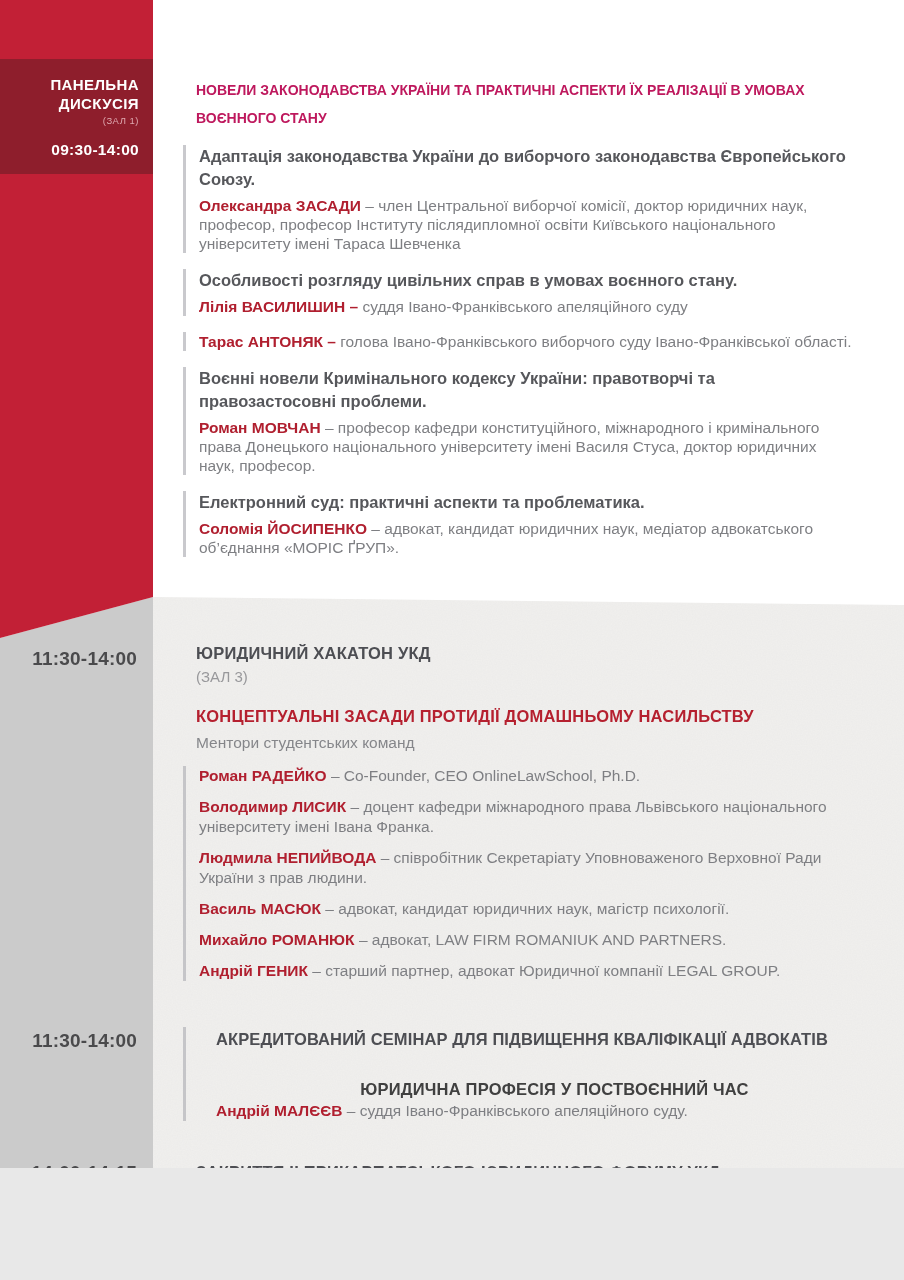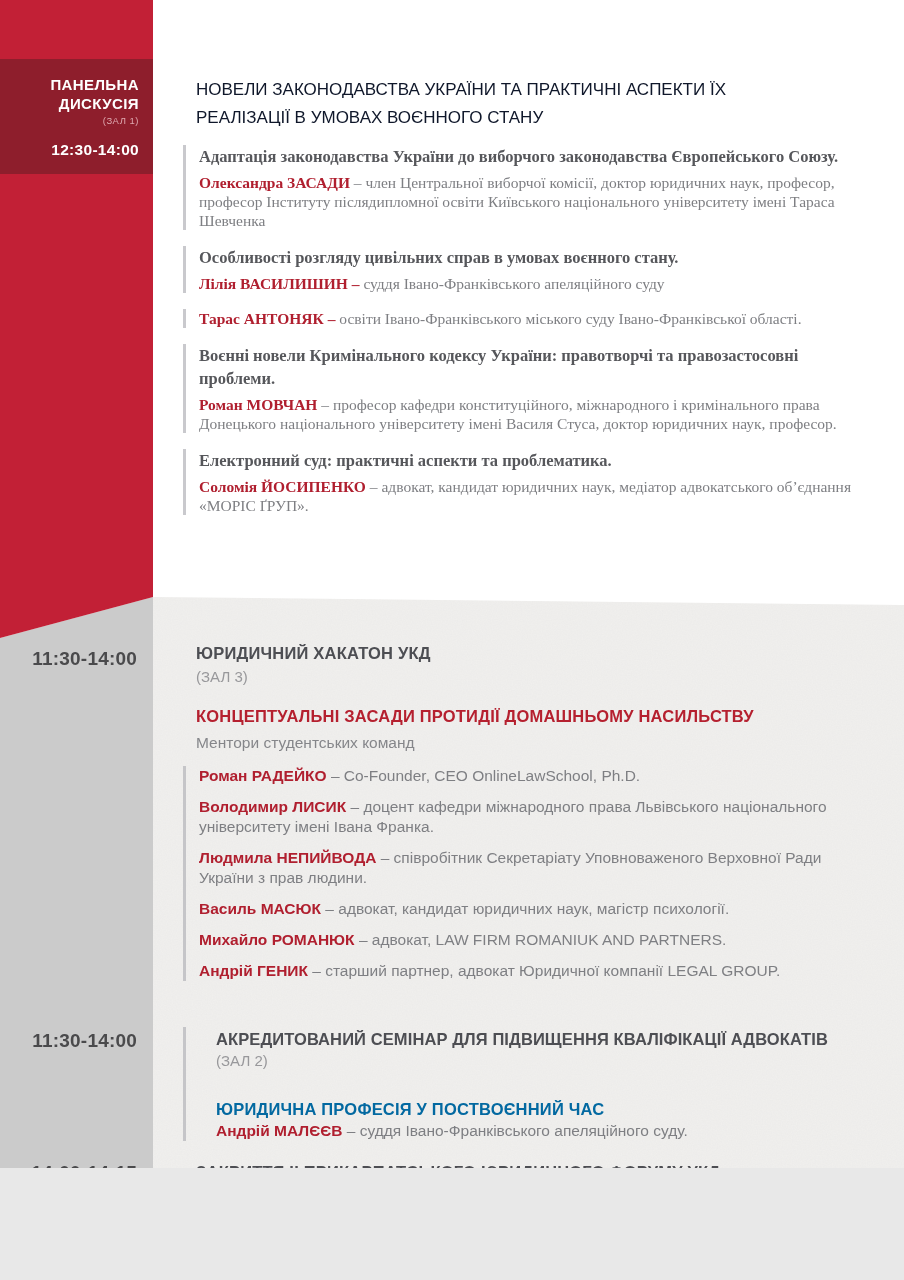--- a/index.html
+++ b/index.html
@@ -44,27 +44,27 @@
     position:absolute;left:0;width:137px;text-align:right;
     font-size:19px;font-weight:600;color:#4a4a4c;z-index:5;letter-spacing:.2px;
   }
   .t-hackathon{top:648px;}
   .t-seminar{top:1030px;}
   .t-closing{top:1162px;}
   
   .content{position:absolute;z-index:5;}
   .main-heading{
     left:196px;top:76px;width:618px;
-    font-size:17px;font-weight:normal;line-height:28px;color:#0f172a;
+    font-size:14px;font-weight:bold;line-height:28px;color:#be185d;
   }
   .items-wrap{
     left:183px;top:145px;width:672px;
     display:flex;flex-direction:column;gap:16px;
   }
-  .session-item{border-left:3px solid #c9c9cd;padding-left:13px;font-family:Liberation Serif, serif;}
+  .session-item{border-left:3px solid #c9c9cd;padding-left:13px;}
   .item-title{font-size:16.5px;font-weight:bold;line-height:23px;color:#56575b;margin-bottom:5px;}
   .item-desc{font-size:15.5px;line-height:19px;color:#7e7f83;}
   .speaker-name{font-weight:bold;color:#b01f2f;}
   
   .hk-title{left:196px;top:644px;font-size:16.5px;font-weight:bold;color:#4d4e53;letter-spacing:.2px;}
   .hk-hall{left:196px;top:668px;font-size:15px;color:#98989b;}
   .hk-sub{left:196px;top:707px;font-size:16.5px;font-weight:bold;color:#b5202f;letter-spacing:.2px;}
   .hk-mentors-label{left:196px;top:734px;font-size:15.5px;color:#85868a;}
   .mentors-wrap{
     left:183px;top:766px;width:692px;
@@ -72,21 +72,21 @@
     display:flex;flex-direction:column;gap:11px;
   }
   .mentor{font-size:15.5px;line-height:20px;color:#7e7f83;}
   
   .seminar-wrap{
     left:183px;top:1027px;width:710px;
     border-left:3px solid #c5c5c8;padding-left:30px;
   }
   .sem-title{font-size:16.5px;font-weight:bold;line-height:24px;color:#4d4e53;letter-spacing:.1px;}
   .sem-hall{font-size:15px;line-height:20px;color:#98989b;}
-  .sem-sub{font-size:16.5px;font-weight:bold;line-height:24px;color:#0369a1;margin-top:26px;letter-spacing:.2px;}
+  .sem-sub{font-size:16.5px;font-weight:bold;line-height:24px;color:#404040;margin-top:26px;letter-spacing:.2px;text-align:center;}
   .sem-speaker{font-size:15.5px;line-height:20px;color:#7e7f83;}
   
   .closing-title{left:196px;top:1163px;font-size:16.5px;font-weight:bold;color:#4d4e53;letter-spacing:.2px;}
 </style>
 </head>
 <body>
 
 <div class="page">
 
   <div class="texture">
@@ -99,21 +99,21 @@
     </svg>
   </div>
 
   <div class="gray-strip"></div>
   <div class="red-column"></div>
 
   <div class="panel-box">
     <div class="panel-title">ПАНЕЛЬНА</div>
     <div class="panel-title">ДИСКУСІЯ</div>
     <div class="panel-hall">(ЗАЛ 1)</div>
-    <div class="panel-time">12:30-14:00</div>
+    <div class="panel-time">09:30-14:00</div>
   </div>
 
   <div class="rail-time t-hackathon">11:30-14:00</div>
   <div class="rail-time t-seminar">11:30-14:00</div>
   <div class="rail-time t-closing">14:00-14:15</div>
 
   <div class="content main-heading">НОВЕЛИ ЗАКОНОДАВСТВА УКРАЇНИ ТА ПРАКТИЧНІ АСПЕКТИ ЇХ РЕАЛІЗАЦІЇ В УМОВАХ ВОЄННОГО СТАНУ</div>
 
   <div class="content items-wrap">
     <div class="session-item">
@@ -126,21 +126,21 @@
     <div class="session-item">
       <div class="item-title">Особливості розгляду цивільних справ в умовах воєнного стану.</div>
       <div class="item-desc">
         <span class="speaker-name">Лілія ВАСИЛИШИН –</span>
         <span>суддя Івано-Франківського апеляційного суду</span>
       </div>
     </div>
     <div class="session-item">
       <div class="item-desc">
         <span class="speaker-name">Тарас АНТОНЯК –</span>
-        <span>освіти Івано-Франківського міського суду Івано-Франківської області.</span>
+        <span>голова Івано-Франківського виборчого суду Івано-Франківської області.</span>
       </div>
     </div>
     <div class="session-item">
       <div class="item-title">Воєнні новели Кримінального кодексу України: правотворчі та правозастосовні проблеми.</div>
       <div class="item-desc">
         <span class="speaker-name">Роман МОВЧАН</span>
         <span>– професор кафедри конституційного, міжнародного і кримінального права Донецького національного університету імені Василя Стуса, доктор юридичних наук, професор.</span>
       </div>
     </div>
     <div class="session-item">
@@ -179,21 +179,20 @@
       <span>– адвокат, LAW FIRM ROMANIUK AND PARTNERS.</span>
     </div>
     <div class="mentor">
       <span class="speaker-name">Андрій ГЕНИК</span>
       <span>– старший партнер, адвокат Юридичної компанії LEGAL GROUP.</span>
     </div>
   </div>
 
   <div class="content seminar-wrap">
     <div class="sem-title">АКРЕДИТОВАНИЙ СЕМІНАР ДЛЯ ПІДВИЩЕННЯ КВАЛІФІКАЦІЇ АДВОКАТІВ</div>
-    <div class="sem-hall">(ЗАЛ 2)</div>
     <div class="sem-sub">ЮРИДИЧНА ПРОФЕСІЯ У ПОСТВОЄННИЙ ЧАС</div>
     <div class="sem-speaker">
       <span class="speaker-name">Андрій МАЛЄЄВ</span>
       <span>– суддя Івано-Франківського апеляційного суду.</span>
     </div>
   </div>
 
   <div class="content closing-title">ЗАКРИТТЯ ІІ ПРИКАРПАТСЬКОГО ЮРИДИЧНОГО ФОРУМУ УКД</div>
 
 </div>

